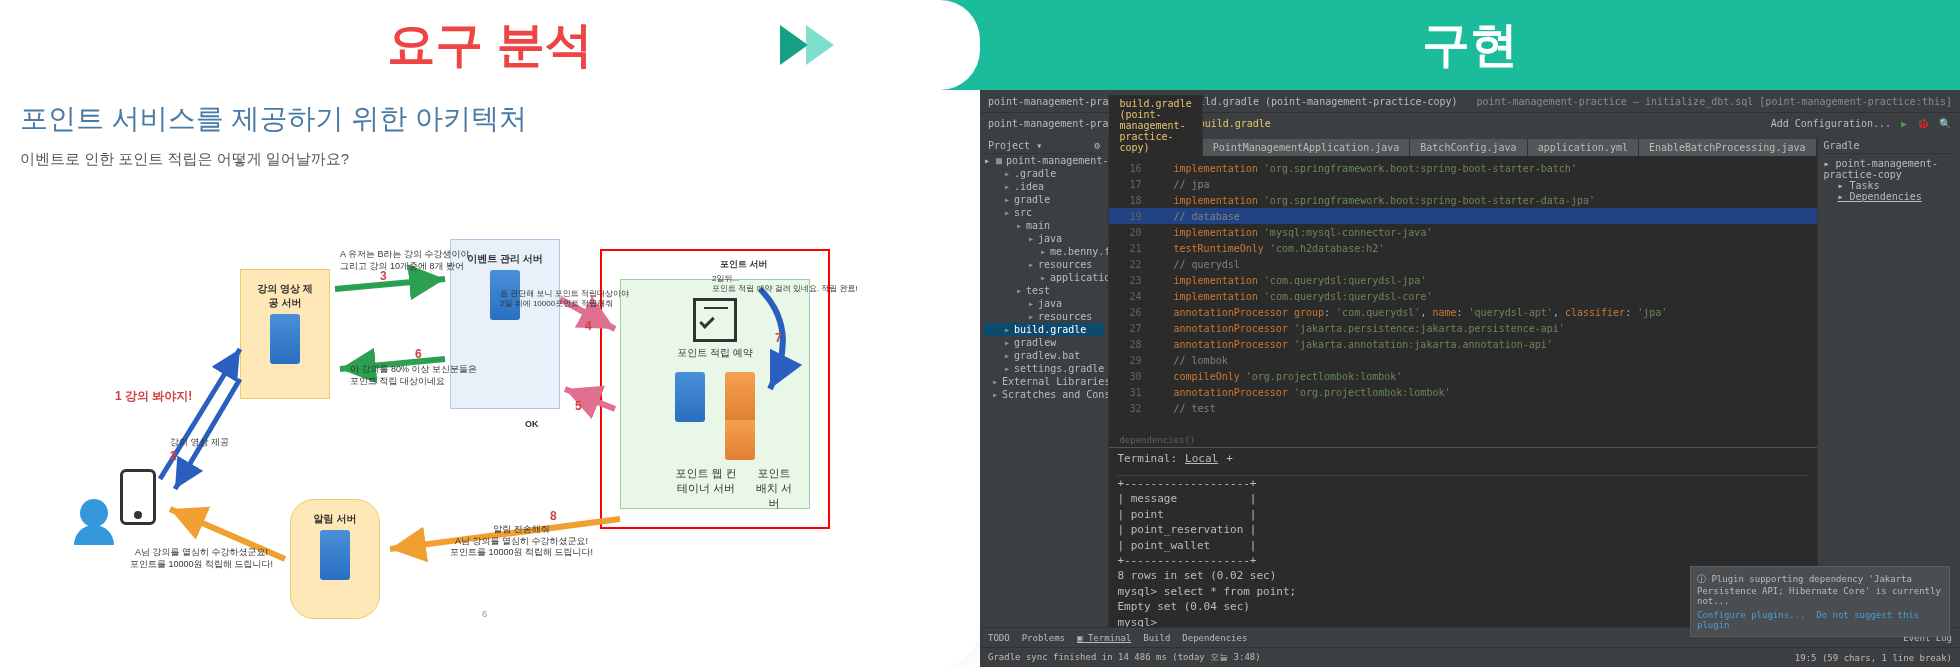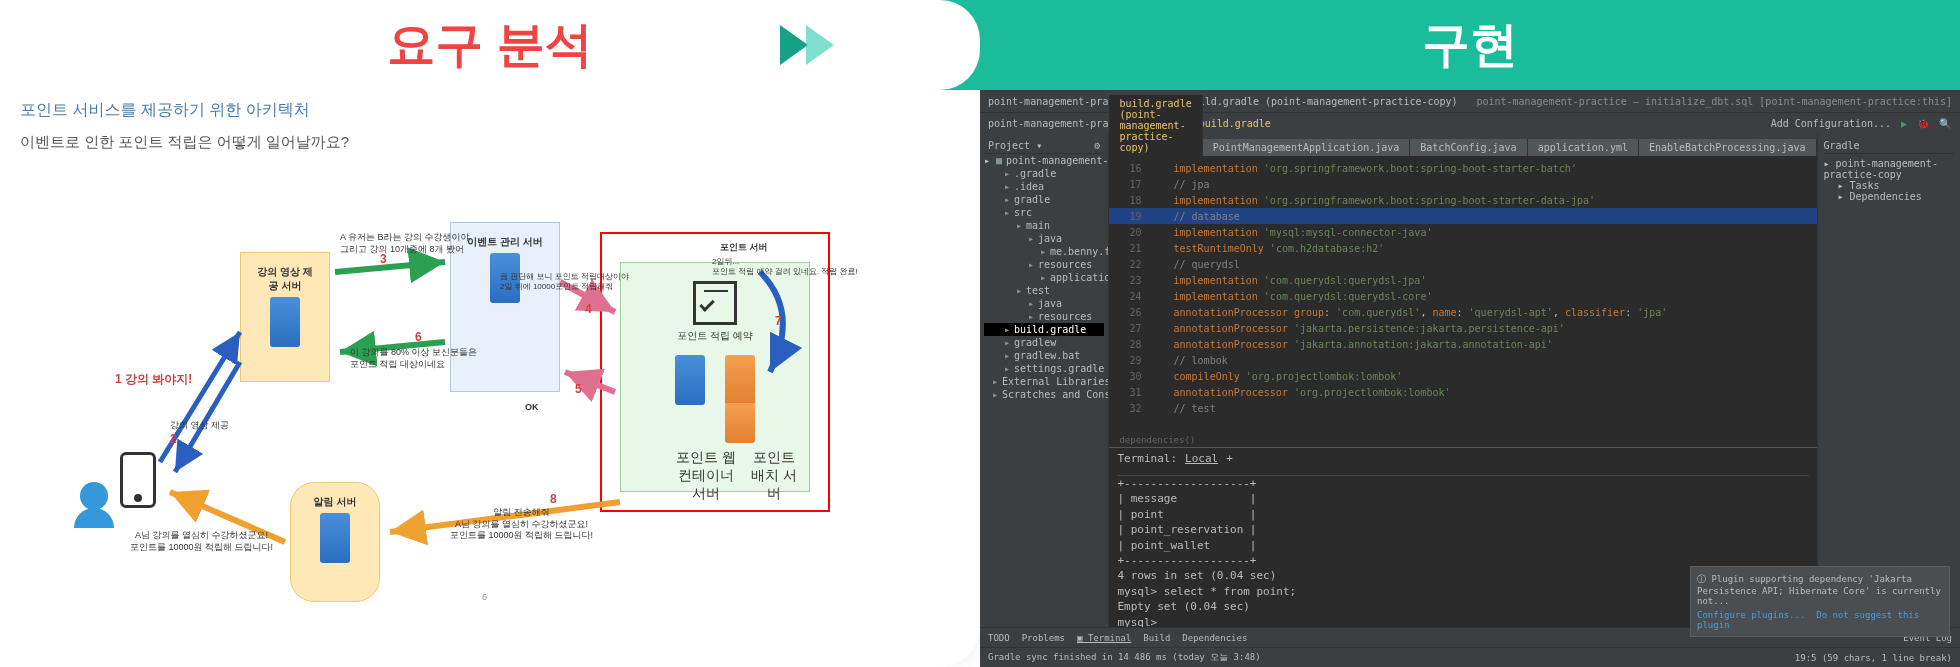--- a/index.html
+++ b/index.html
@@ -11,21 +11,21 @@
 .header-left { position: absolute; top: 0; left: 0; width: 980px; height: 90px; background: #fff; border-radius: 0 40px 40px 0; z-index: 2; display: flex; align-items: center; justify-content: center; }
 .header-title { font-size: 48px; font-weight: 700; color: #ef4444; }
 .header-right-title { position: absolute; right: 0; width: 980px; text-align: center; font-size: 48px; font-weight: 700; color: #fff; }
 .arrows { position: absolute; left: 780px; top: 25px; z-index: 3; display: flex; gap: 6px; }
 .arrow-tri { width: 0; height: 0; border-top: 20px solid transparent; border-bottom: 20px solid transparent; }
 .a1 { border-left: 28px solid #16a085; }
 .a2 { border-left: 28px solid #48d1b6; opacity: 0.7; margin-left: -8px; }
 .a3 { border-left: 36px solid #fff; }
 
 .diagram-area { padding: 100px 20px 20px 20px; font-size: 11px; color: #333; }
-.diag-title { font-size: 16px; color: #4a7ba6; font-weight: 500; margin-bottom: 12px; }
+.diag-title { font-size: 28px; color: #4a7ba6; font-weight: 500; margin-bottom: 12px; }
 .diag-subtitle { font-size: 15px; color: #555; margin-bottom: 20px; }
 .diag-canvas { position: relative; width: 940px; height: 480px; }
 .server-box { position: absolute; background: #e8f0fa; border: 1px solid #b0c8e0; padding: 12px; text-align: center; font-size: 10px; color: #333; }
 .server-box.orange { background: #ffe8b8; border-color: #f0c870; }
 .server-box.green { background: #e0f5e0; border-color: #a0d0a0; }
 .server-label { font-size: 10px; font-weight: 600; margin-bottom: 4px; }
 .server-icon { width: 30px; height: 50px; background: linear-gradient(180deg, #4a8fd8, #2a6fc0); margin: 4px auto; border-radius: 3px; }
 .server-icon.orange { background: linear-gradient(180deg, #f5a050, #e08030); }
 .phone-icon { width: 36px; height: 56px; border: 3px solid #333; border-radius: 6px; background: #fff; position: relative; }
 .phone-icon::after { content: ''; position: absolute; bottom: 3px; left: 50%; transform: translateX(-50%); width: 8px; height: 8px; border-radius: 50%; background: #333; }
@@ -35,21 +35,21 @@
 .diag-text { position: absolute; font-size: 9px; color: #333; line-height: 1.3; }
 .diag-num { font-weight: bold; color: #d04040; font-size: 12px; }
 
 
 .ide { position: absolute; top: 90px; left: 0; right: 0; bottom: 0; background: #2b2b2b; color: #bbbbbb; font-family: "Consolas", monospace; font-size: 10px; display: flex; flex-direction: column; }
 .ide-titlebar { height: 22px; background: #3c3f41; display: flex; align-items: center; justify-content: space-between; padding: 0 8px; font-size: 10px; color: #bbb; }
 .ide-toolbar { height: 22px; background: #3c3f41; border-top: 1px solid #323232; display: flex; align-items: center; padding: 0 8px; gap: 10px; font-size: 10px; }
 .ide-body { flex: 1; display: flex; }
 .ide-sidebar-left { width: 200px; background: #3c3f41; border-right: 1px solid #323232; padding: 4px; font-size: 10px; overflow: hidden; }
 .ide-tree-item { padding: 1px 0 1px 0; white-space: nowrap; color: #bbb; }
-.ide-tree-item.sel { background: #000000; color: #fff; }
+.ide-tree-item.sel { background: #0c4a6e; color: #fff; }
 .ide-editor { flex: 1; display: flex; flex-direction: column; }
 .ide-tabs { height: 22px; background: #3c3f41; display: flex; align-items: flex-end; font-size: 10px; }
 .ide-tab { padding: 3px 10px; background: #515658; color: #bbb; border-right: 1px solid #323232; }
 .ide-tab.active { background: #2b2b2b; color: #e8c56a; }
 .ide-code { flex: 1; background: #2b2b2b; padding: 4px 0; overflow: hidden; }
 .code-line { display: flex; align-items: center; height: 16px; }
 .line-num { width: 40px; text-align: right; padding-right: 8px; color: #606366; }
 .line-content { color: #a9b7c6; white-space: pre; }
 .kw { color: #cc7832; }
 .str { color: #6a8759; }
@@ -115,21 +115,21 @@
           <div style="font-size:10px;margin-bottom:8px;">포인트 적립 예약</div>
           <div style="display:flex;gap:20px;justify-content:center;">
             <div>
                 <div class="server-icon"></div>
               </div>
             <div>
                 <div class="server-icon orange"></div>
                 <div style="width:30px;height:40px;background:linear-gradient(180deg,#f5a050,#e08030);margin-top:-6px;border-radius:3px;"></div>
               </div>
           </div>
-          <div style="display:flex;gap:12px;justify-content:center;font-size:14px;margin-top:6px;margin-left:40px;">
+          <div style="display:flex;gap:12px;justify-content:center;font-size:11px;margin-top:6px;margin-left:40px;">
             <span>포인트 웹 컨테이너 서버</span>
             <span>포인트 배치 서버</span>
           </div>
         </div>
 
         <div class="server-box orange" style="left:270px; top:310px; width:90px; height:120px;border-radius:24px;">
           <div class="server-label">알림 서버</div>
           <div class="server-icon"></div>
         </div>
 
@@ -311,36 +311,36 @@
               <span style="text-decoration:underline;">Local</span>
               <span>+</span>
             </div>
             <div id="term-lines">
                 <div class="term-line">+-------------------+</div>
                 <div class="term-line">| message           |</div>
                 <div class="term-line">| point             |</div>
                 <div class="term-line">| point_reservation |</div>
                 <div class="term-line">| point_wallet      |</div>
                 <div class="term-line">+-------------------+</div>
-                <div class="term-line">4 rows in set (0.04 sec)</div>
+                <div class="term-line">8 rows in set (0.02 sec)</div>
                 <div class="term-line"></div>
                 <div class="term-line">mysql&gt; select * from point;</div>
                 <div class="term-line">Empty set (0.04 sec)</div>
                 <div class="term-line"></div>
                 <div class="term-line">mysql&gt; </div>
               </div>
           </div>
         </div>
         <div class="ide-sidebar-right">
           <div style="border-bottom:1px solid #323232;padding-bottom:2px;">Gradle</div>
           <div style="padding-top:4px;">
             <div>▸ <span>point-management-practice-copy</span></div>
             <div id="gradle-items">
                 <div style="padding-left: 14px;">▸ Tasks</div>
-                <div style="padding-left: 14px;">▸ Dependencies</div>
+                <div style="padding-left: 14px; text-decoration: underline;">▸ Dependencies</div>
               </div>
           </div>
         </div>
       </div>
       <div style="height:20px;background:#3c3f41;border-top:1px solid #323232;display:flex;align-items:center;padding:0 8px;gap:12px;font-size:9px;">
         <div id="bottom-tabs" style="display:flex;gap:12px;">
             <span>TODO</span>
             <span>Problems</span>
             <span style="text-decoration: underline;">▣ Terminal</span>
             <span>Build</span>

